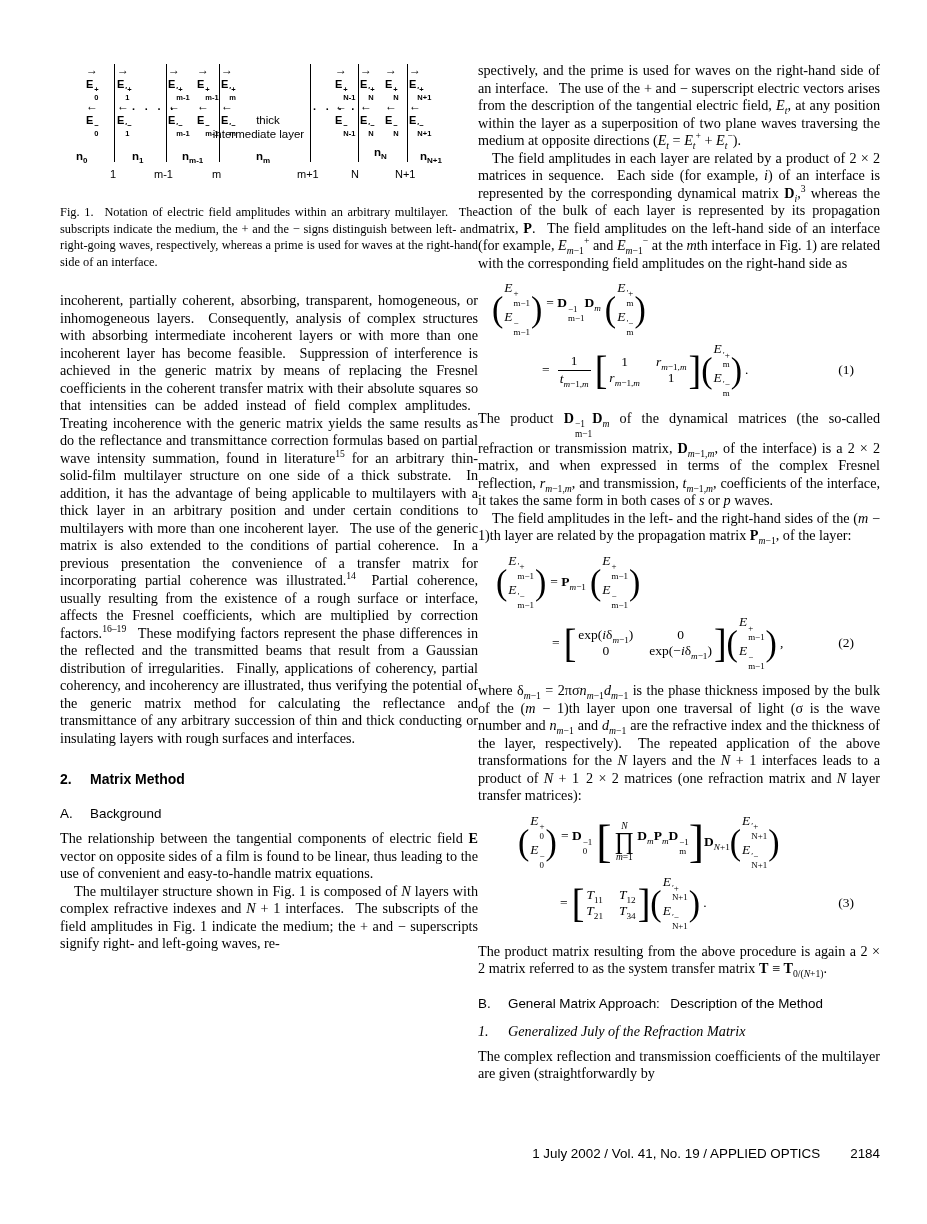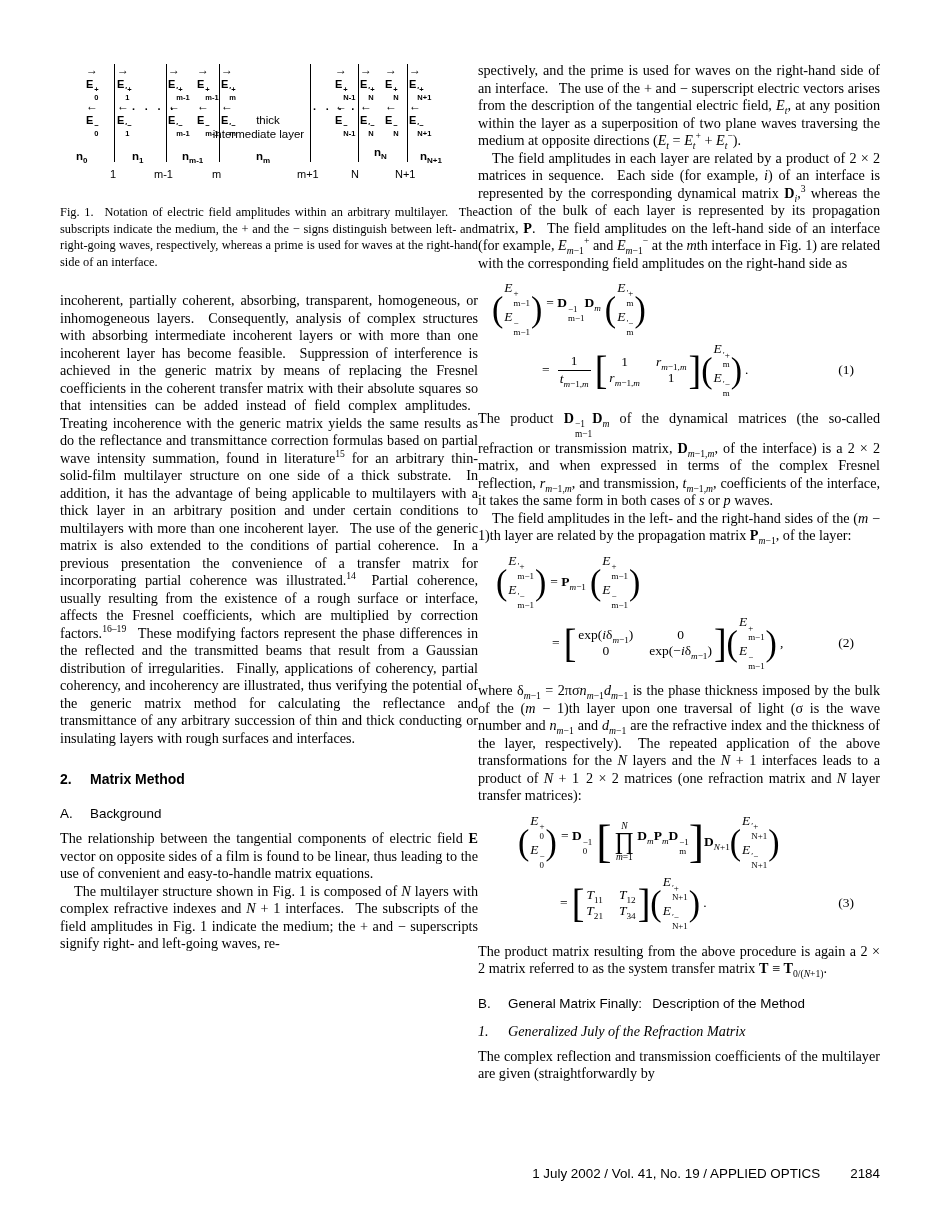--- a/index.html
+++ b/index.html
@@ -54,21 +54,21 @@
   .frac .den{border-top:1px solid #000;padding:0 2px;}
   .frac>span{line-height:1.25;}
   .rel{margin:0 4px;white-space:nowrap;}
   .prod{display:inline-flex;flex-direction:column;align-items:center;font-size:9.5px;
         line-height:1;margin:0 3px;}
   .prod .op{font-size:24px;line-height:0.9;}
   .eqnum{margin-left:auto;padding-right:26px;}
   .tail{margin-left:3px;}
   .footer{position:absolute;left:478px;top:1146px;width:402px;display:flex;
           justify-content:flex-end;gap:30px;font-family:"Liberation Sans",sans-serif;
-          font-size:13.4px;margin-top:20px;}
+          font-size:13.4px;}
 </style>
 </head>
 <body>
 
 <div class="page">
 
   <div class="col left">
 
     <div class="fig">
       <span class="ifl" style="left:54px"></span>
@@ -413,21 +413,21 @@
         <span class="paren">)</span>
         <span class="tail">.</span>
         <span class="eqnum">(3)</span>
       </div>
     </div>
 
     <p class="p">The product matrix resulting from the above procedure is again a 2 × 2 matrix referred to as the system transfer matrix <b>T</b> ≡ <b>T</b><sub>0/(<i>N</i>+1)</sub>.</p>
 
     <h3 class="hB">
         <span class="sn">B.</span>
-        <span>General Matrix Finally:  Description of the Method</span>
+        <span>General Matrix Approach:  Description of the Method</span>
       </h3>
 
     <h4 class="h1i">
         <span class="sn">1.</span>
         <span>Generalized July of the Refraction Matrix</span>
       </h4>
 
     <p class="p">The complex reflection and transmission coefficients of the multilayer are given (straightforwardly by</p>
   </div>
 

